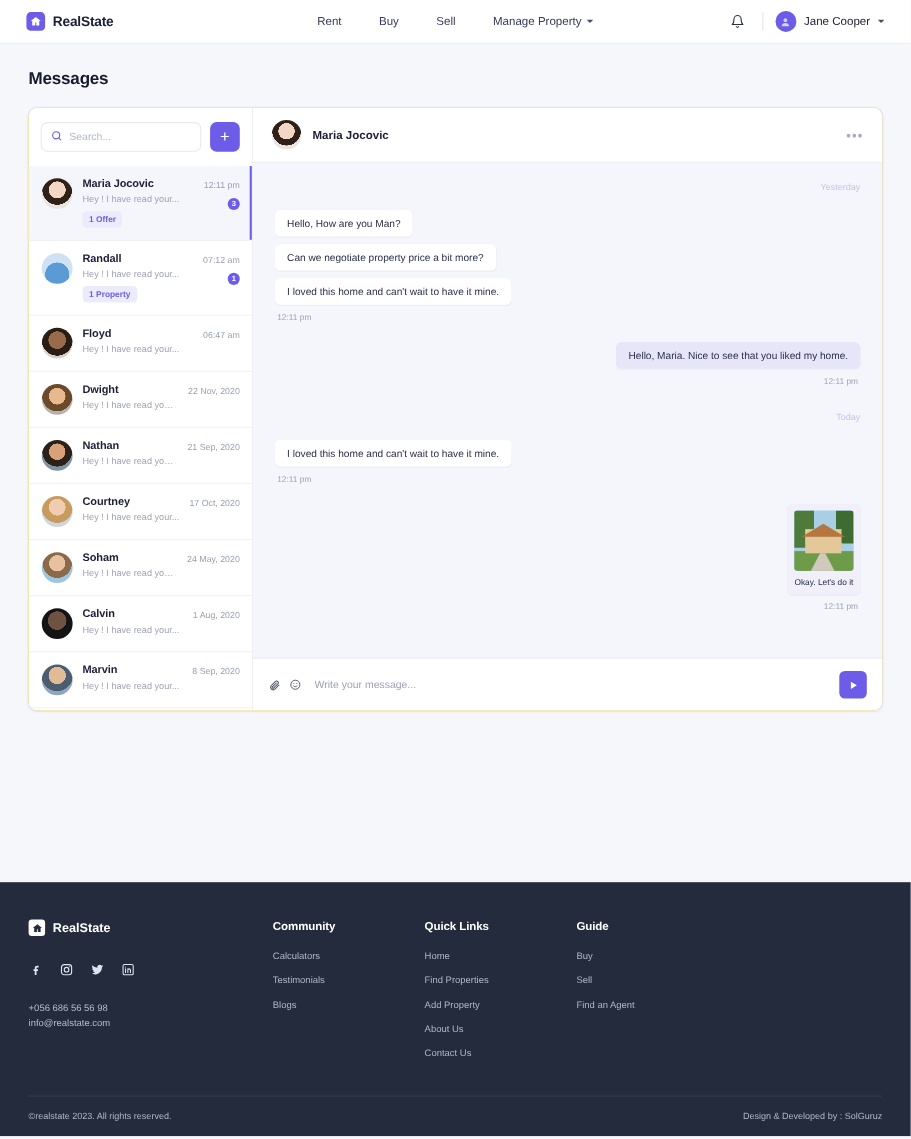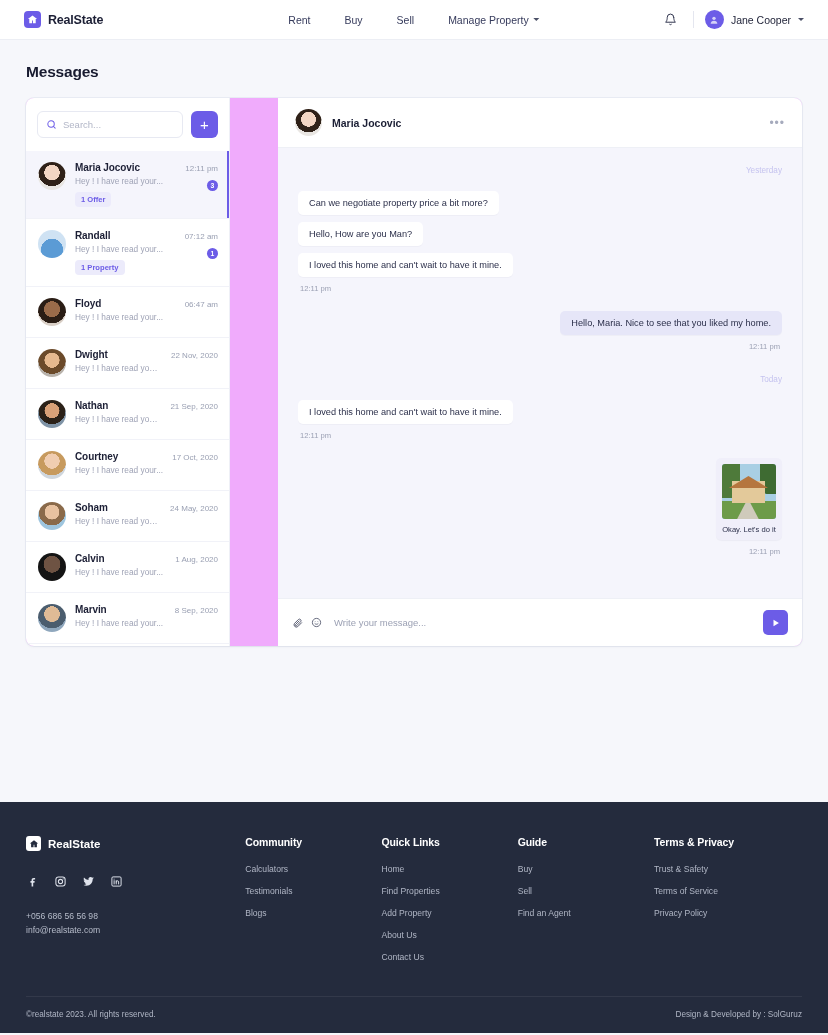--- a/index.html
+++ b/index.html
@@ -49,26 +49,25 @@
     background: #6c5ce7; display:flex; align-items:center; justify-content:center;
   }
   .user-name { font-size: 10.5px; color: #1c1f35; white-space: nowrap; }
 
   
   .page { padding: 0 26px; }
   .page-title { font-size: 15.5px; font-weight: bold; letter-spacing: -0.2px; margin: 23px 0 17px 0; color: #171a2f; }
 
   .messenger {
     display: flex;
-    background: #f0abfc;
+    background: #fde047;
     border-radius: 8px;
     overflow: hidden;
     box-shadow: 0 1px 3px rgba(24,28,56,0.05), 0 0 0 1px rgba(230,232,242,0.8);
     height: 548px;
-    gap: 48px;
   }
 
   
   .convo-col { width: 204px; border-right: 1px solid #eef0f6; display: flex; flex-direction: column; background:#fff; }
   .search-row { display: flex; align-items: center; gap: 8px; padding: 13px 11px; }
   .search-box {
     flex: 1; height: 27px; border: 1px solid #e7e9f2; border-radius: 6px;
     display: flex; align-items: center; gap: 6px; padding: 0 8px; background: #fff;
   }
   .search-input {
@@ -353,24 +352,24 @@
       <div class="chat-head">
         <span class="av" style="background:radial-gradient(circle at 50% 38%, #f3d6c4 0 34%, #2f2118 35% 60%, #e9e6e2 61%);"></span>
         <span class="chat-head-name">Maria Jocovic</span>
         <span class="dots">•••</span>
       </div>
 
       <div class="chat-body">
         <div class="day-sep">Yesterday</div>
 
         <div class="msg-row">
+          <div class="bubble">Hello, How are you Man?</div>
+        </div>
+        <div class="msg-row">
           <div class="bubble">Can we negotiate property price a bit more?</div>
-        </div>
-        <div class="msg-row">
-          <div class="bubble">Hello, How are you Man?</div>
         </div>
         <div class="msg-row">
           <div class="bubble">I loved this home and can't wait to have it mine.</div>
         </div>
         <div class="stamp">12:11 pm</div>
 
         <div class="msg-row out">
           <div class="bubble out">Hello, Maria. Nice to see that you liked my home.</div>
         </div>
         <div class="stamp out">12:11 pm</div>
@@ -482,25 +481,19 @@
       <a href="#">Contact Us</a>
     </div>
 
     <div class="fcol">
       <h4>Guide</h4>
       <a href="#">Buy</a>
       <a href="#">Sell</a>
       <a href="#">Find an Agent</a>
     </div>
 
-    <div class="fcol wide">
-      <h4>Terms &amp; Privacy</h4>
-      <a href="#">Trust &amp; Safety</a>
-      <a href="#">Terms of Service</a>
-      <a href="#">Privacy Policy</a>
-    </div>
   </div>
 
   <div class="footer-bottom">
     <span>©realstate 2023. All rights reserved.</span>
     <span>Design &amp; Developed by : SolGuruz</span>
   </div>
 </div>
 
 </body></html>

